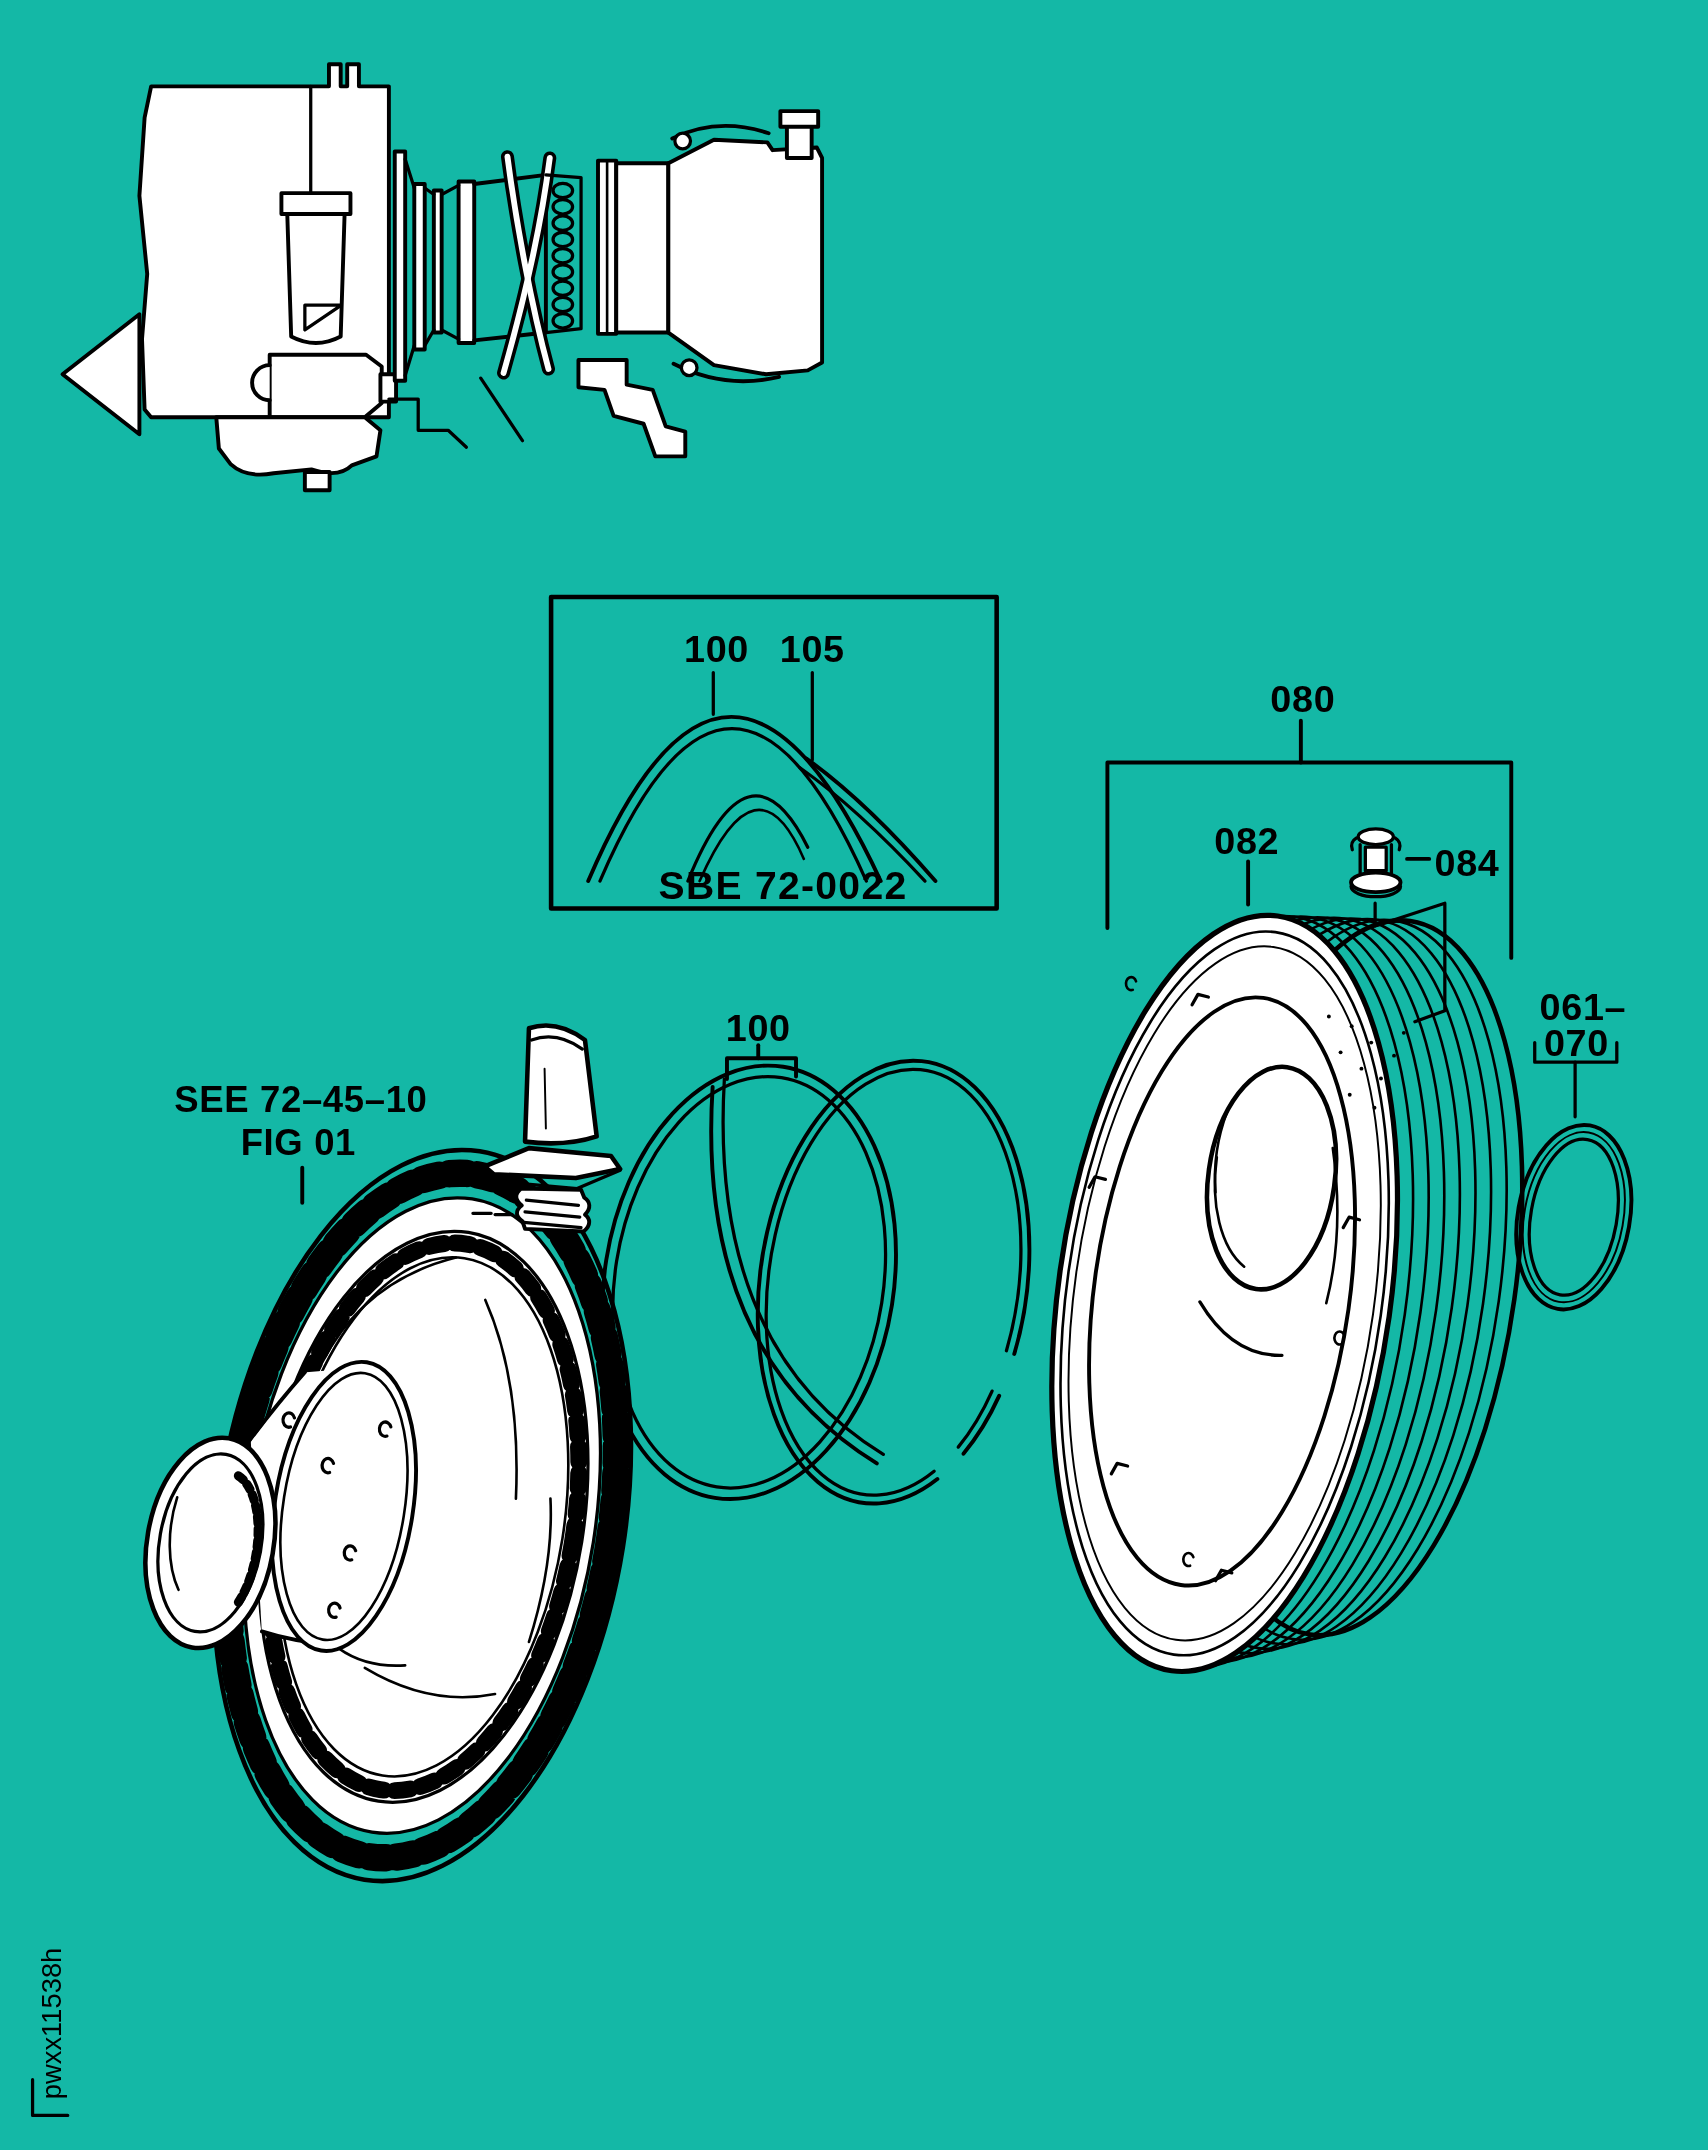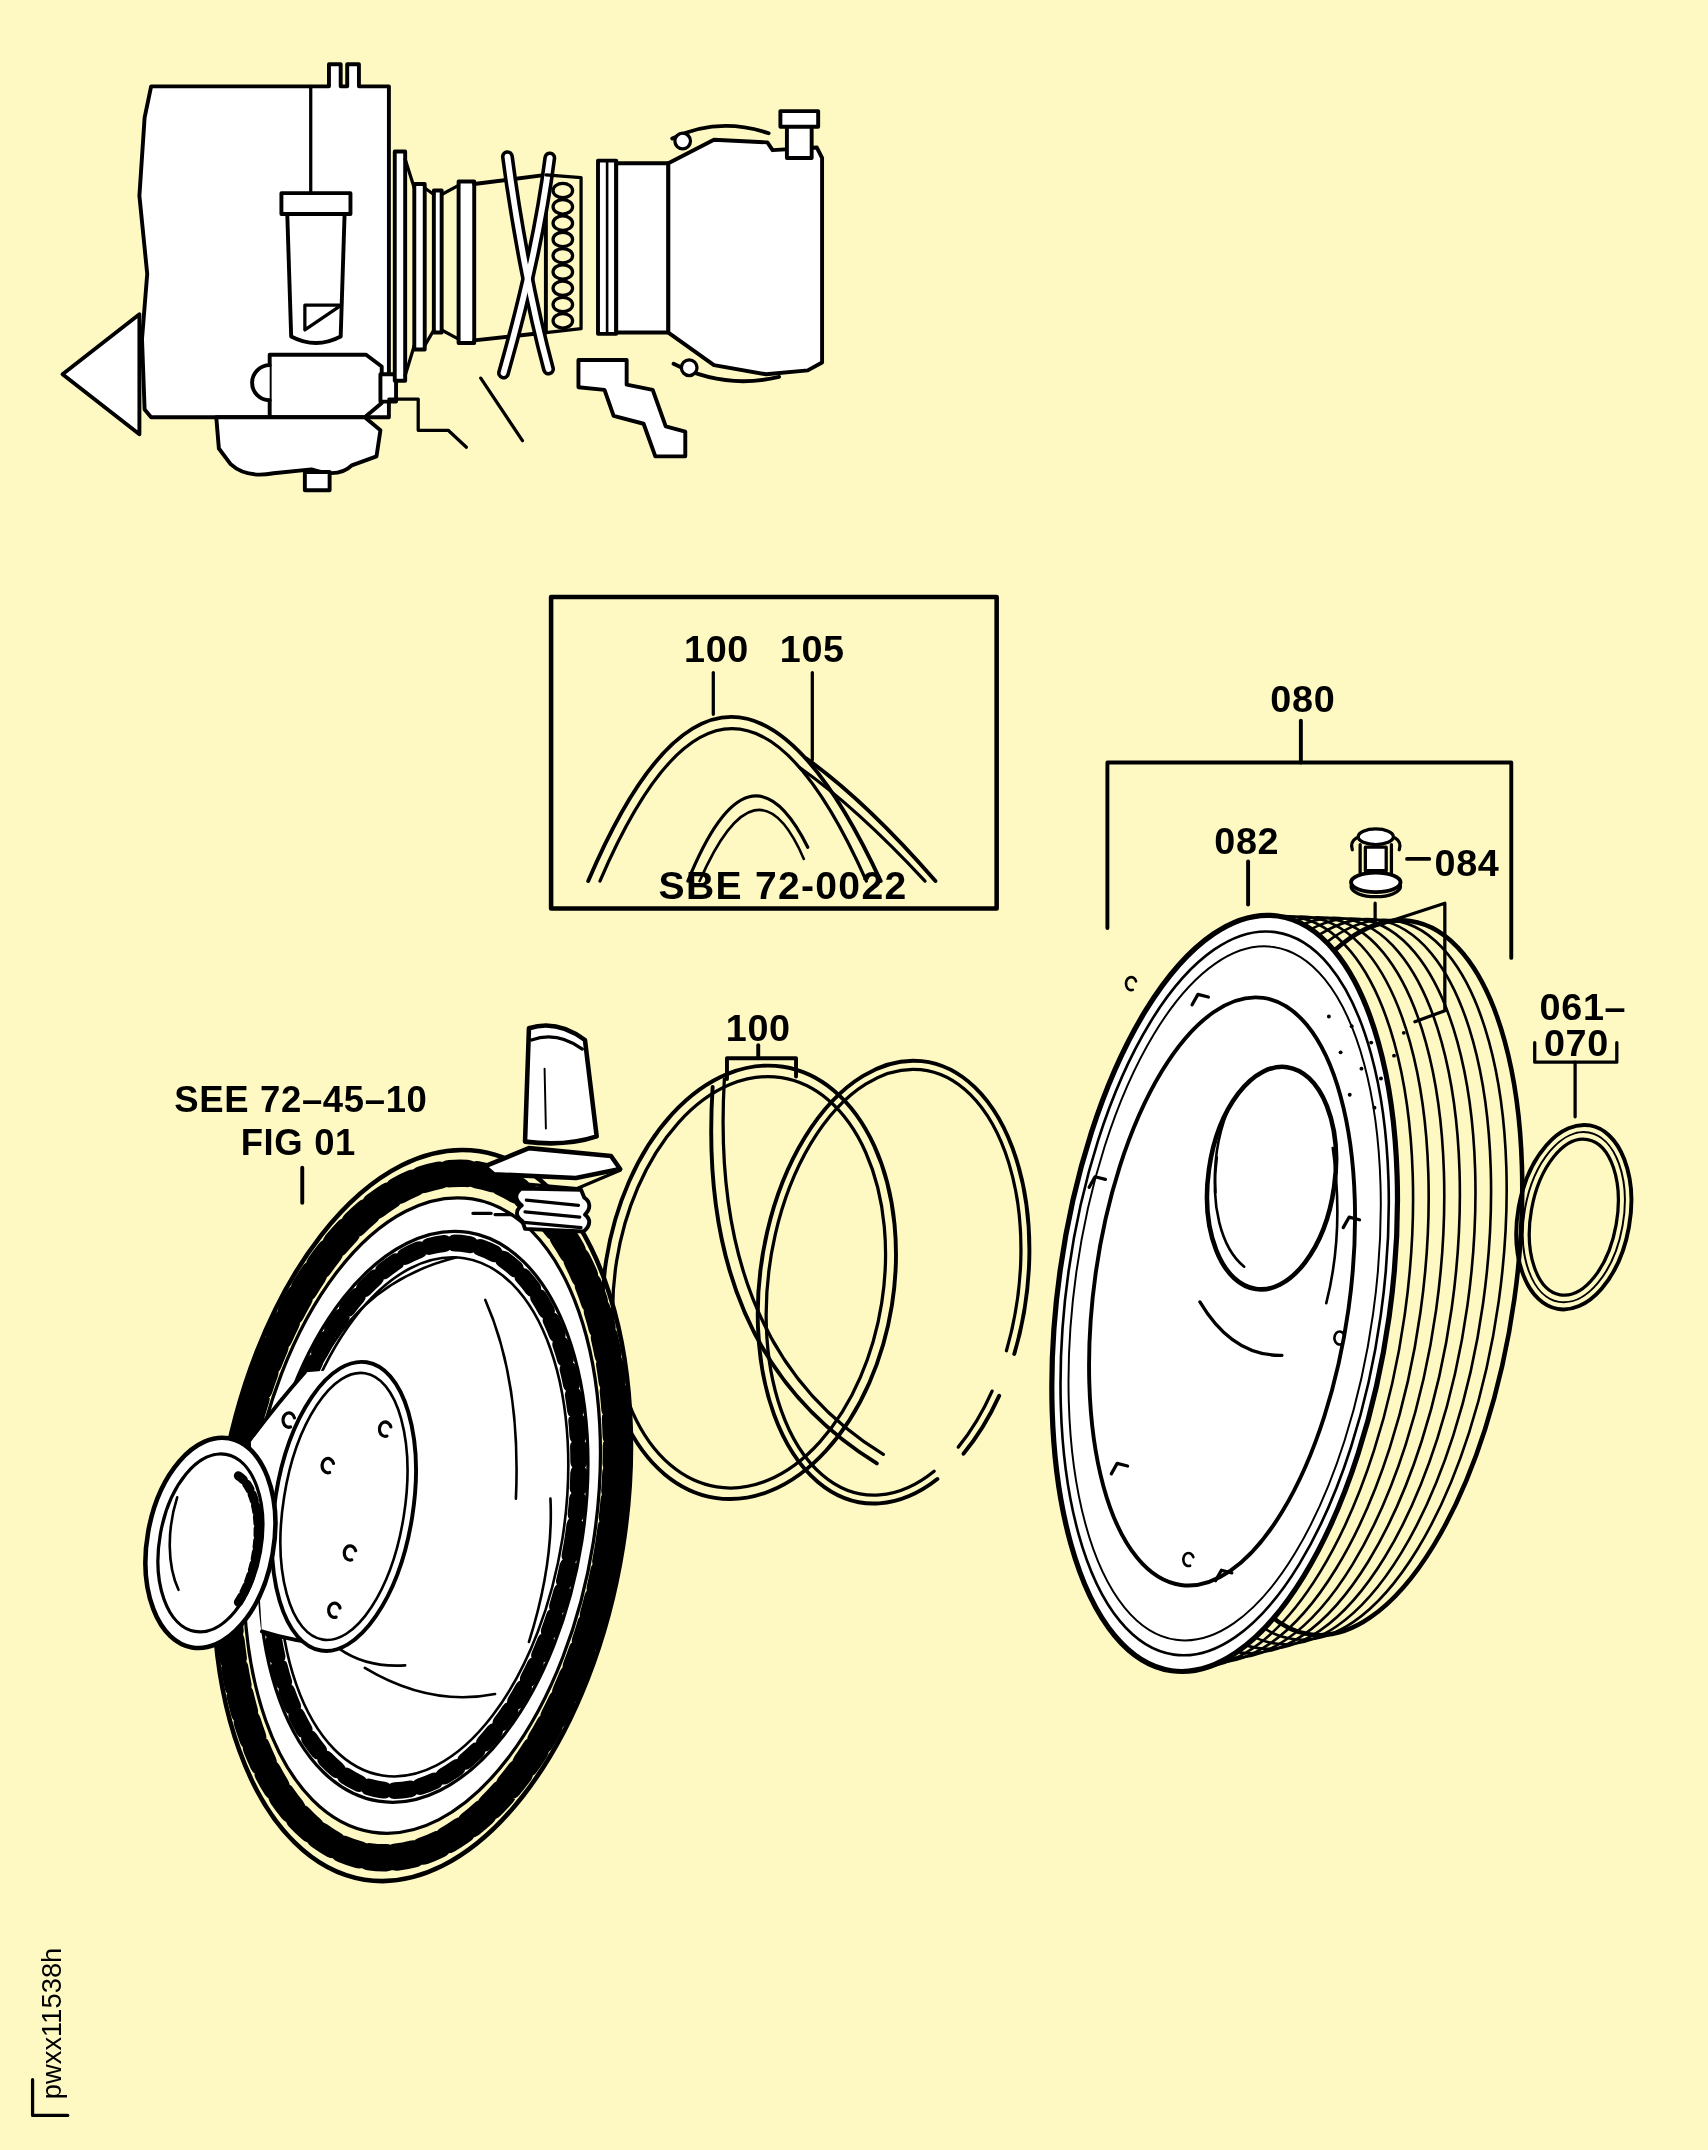--- a/index.html
+++ b/index.html
@@ -1,16 +1,16 @@
 <!DOCTYPE html>
 <html style="font-size:10.4px"><head>
 <meta charset="utf-8">
 <style>
   html,body{margin:0;padding:0;background:#ffffff;}
-  #page{position:relative;width:1708px;height:2151px;background:#fef9c3;overflow:hidden;}
+  #page{position:relative;width:1708px;height:2151px;background:#14b8a6;overflow:hidden;}
   svg{position:absolute;left:0;top:0;}
   text{font-family:"Liberation Sans", sans-serif;fill:#000;stroke:none;}
   .callout{font-size:58px;font-weight:700;letter-spacing:1px;}
   .caption{font-size:60px;font-weight:700;letter-spacing:2px;}
   .ref{font-size:56px;font-weight:700;letter-spacing:1px;}
   .footer{font-size:42px;font-weight:400;}
 </style>
 </head>
 <body>
 

